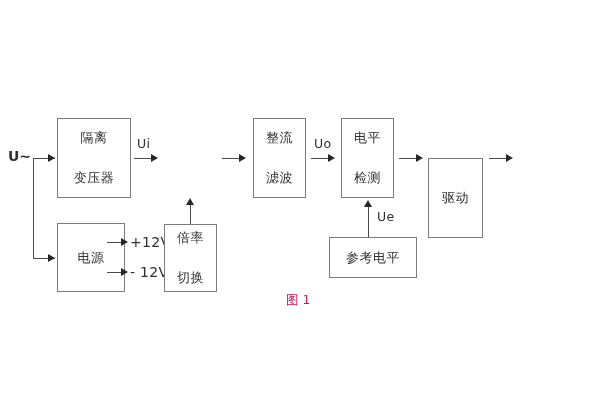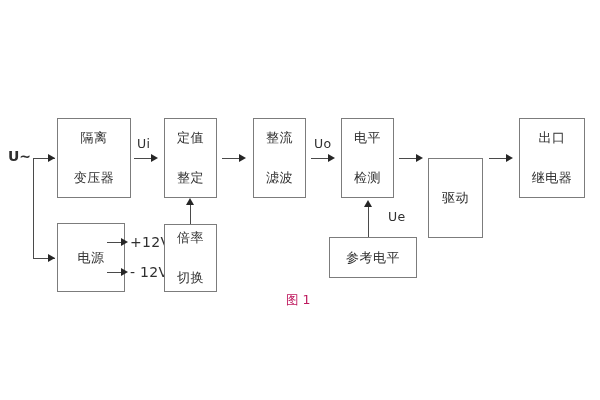--- a/index.html
+++ b/index.html
@@ -96,24 +96,20 @@
 
   <div class="block" style="left:57px; top:118px; width:74px; height:80px;">
     <span class="ln">隔离</span>
     <span class="ln">变压器</span>
   </div>
 
   <div class="lbl" style="left:137px; top:136px;">Ui</div>
   <div class="hline" style="left:134px; top:158px; width:22px;"></div>
   <div class="ah-right" style="left:151px; top:154px;"></div>
 
-  <div class="block" style="left:164px; top:118px; width:53px; height:80px;">
-    <span class="ln">定值</span>
-    <span class="ln">整定</span>
-  </div>
 
   <div class="hline" style="left:222px; top:158px; width:22px;"></div>
   <div class="ah-right" style="left:239px; top:154px;"></div>
 
   <div class="block" style="left:253px; top:118px; width:53px; height:80px;">
     <span class="ln">整流</span>
     <span class="ln">滤波</span>
   </div>
 
   <div class="lbl" style="left:314px; top:136px;">Uo</div>
@@ -128,24 +124,20 @@
   <div class="hline" style="left:399px; top:158px; width:22px;"></div>
   <div class="ah-right" style="left:416px; top:154px;"></div>
 
   <div class="block single" style="left:428px; top:118px; width:55px; height:80px;margin-top:40px;">
     <span class="ln">驱动</span>
   </div>
 
   <div class="hline" style="left:489px; top:158px; width:22px;"></div>
   <div class="ah-right" style="left:506px; top:154px;"></div>
 
-  <div class="block" style="left:519px; top:118px; width:66px; height:80px;">
-    <span class="ln">出口</span>
-    <span class="ln">继电器</span>
-  </div>
 
   <div class="block single" style="left:57px; top:223px; width:68px; height:69px;">
     <span class="ln">电源</span>
   </div>
 
   <div class="hline" style="left:107px; top:242px; width:18px;"></div>
   <div class="ah-right" style="left:121px; top:238px;"></div>
   <div class="lbl rail" style="left:130px; top:234px;">+12V</div>
 
   <div class="hline" style="left:107px; top:272px; width:18px;"></div>
@@ -158,17 +150,17 @@
   </div>
 
   <div class="vline" style="left:190px; top:205px; height:19px;"></div>
   <div class="ah-up" style="left:186px; top:198px;"></div>
 
   <div class="block single" style="left:329px; top:237px; width:88px; height:41px;">
     <span class="ln">参考电平</span>
   </div>
   <div class="vline" style="left:368px; top:207px; height:30px;"></div>
   <div class="ah-up" style="left:364px; top:200px;"></div>
-  <div class="lbl" style="left:388px; top:209px;text-align:right;">Ue</div>
+  <div class="lbl" style="left:377px; top:209px;text-align:right;">Ue</div>
 
   <div class="caption" style="left:286px; top:292px;">图 1</div>
 
 </div>
 
 </body></html>

